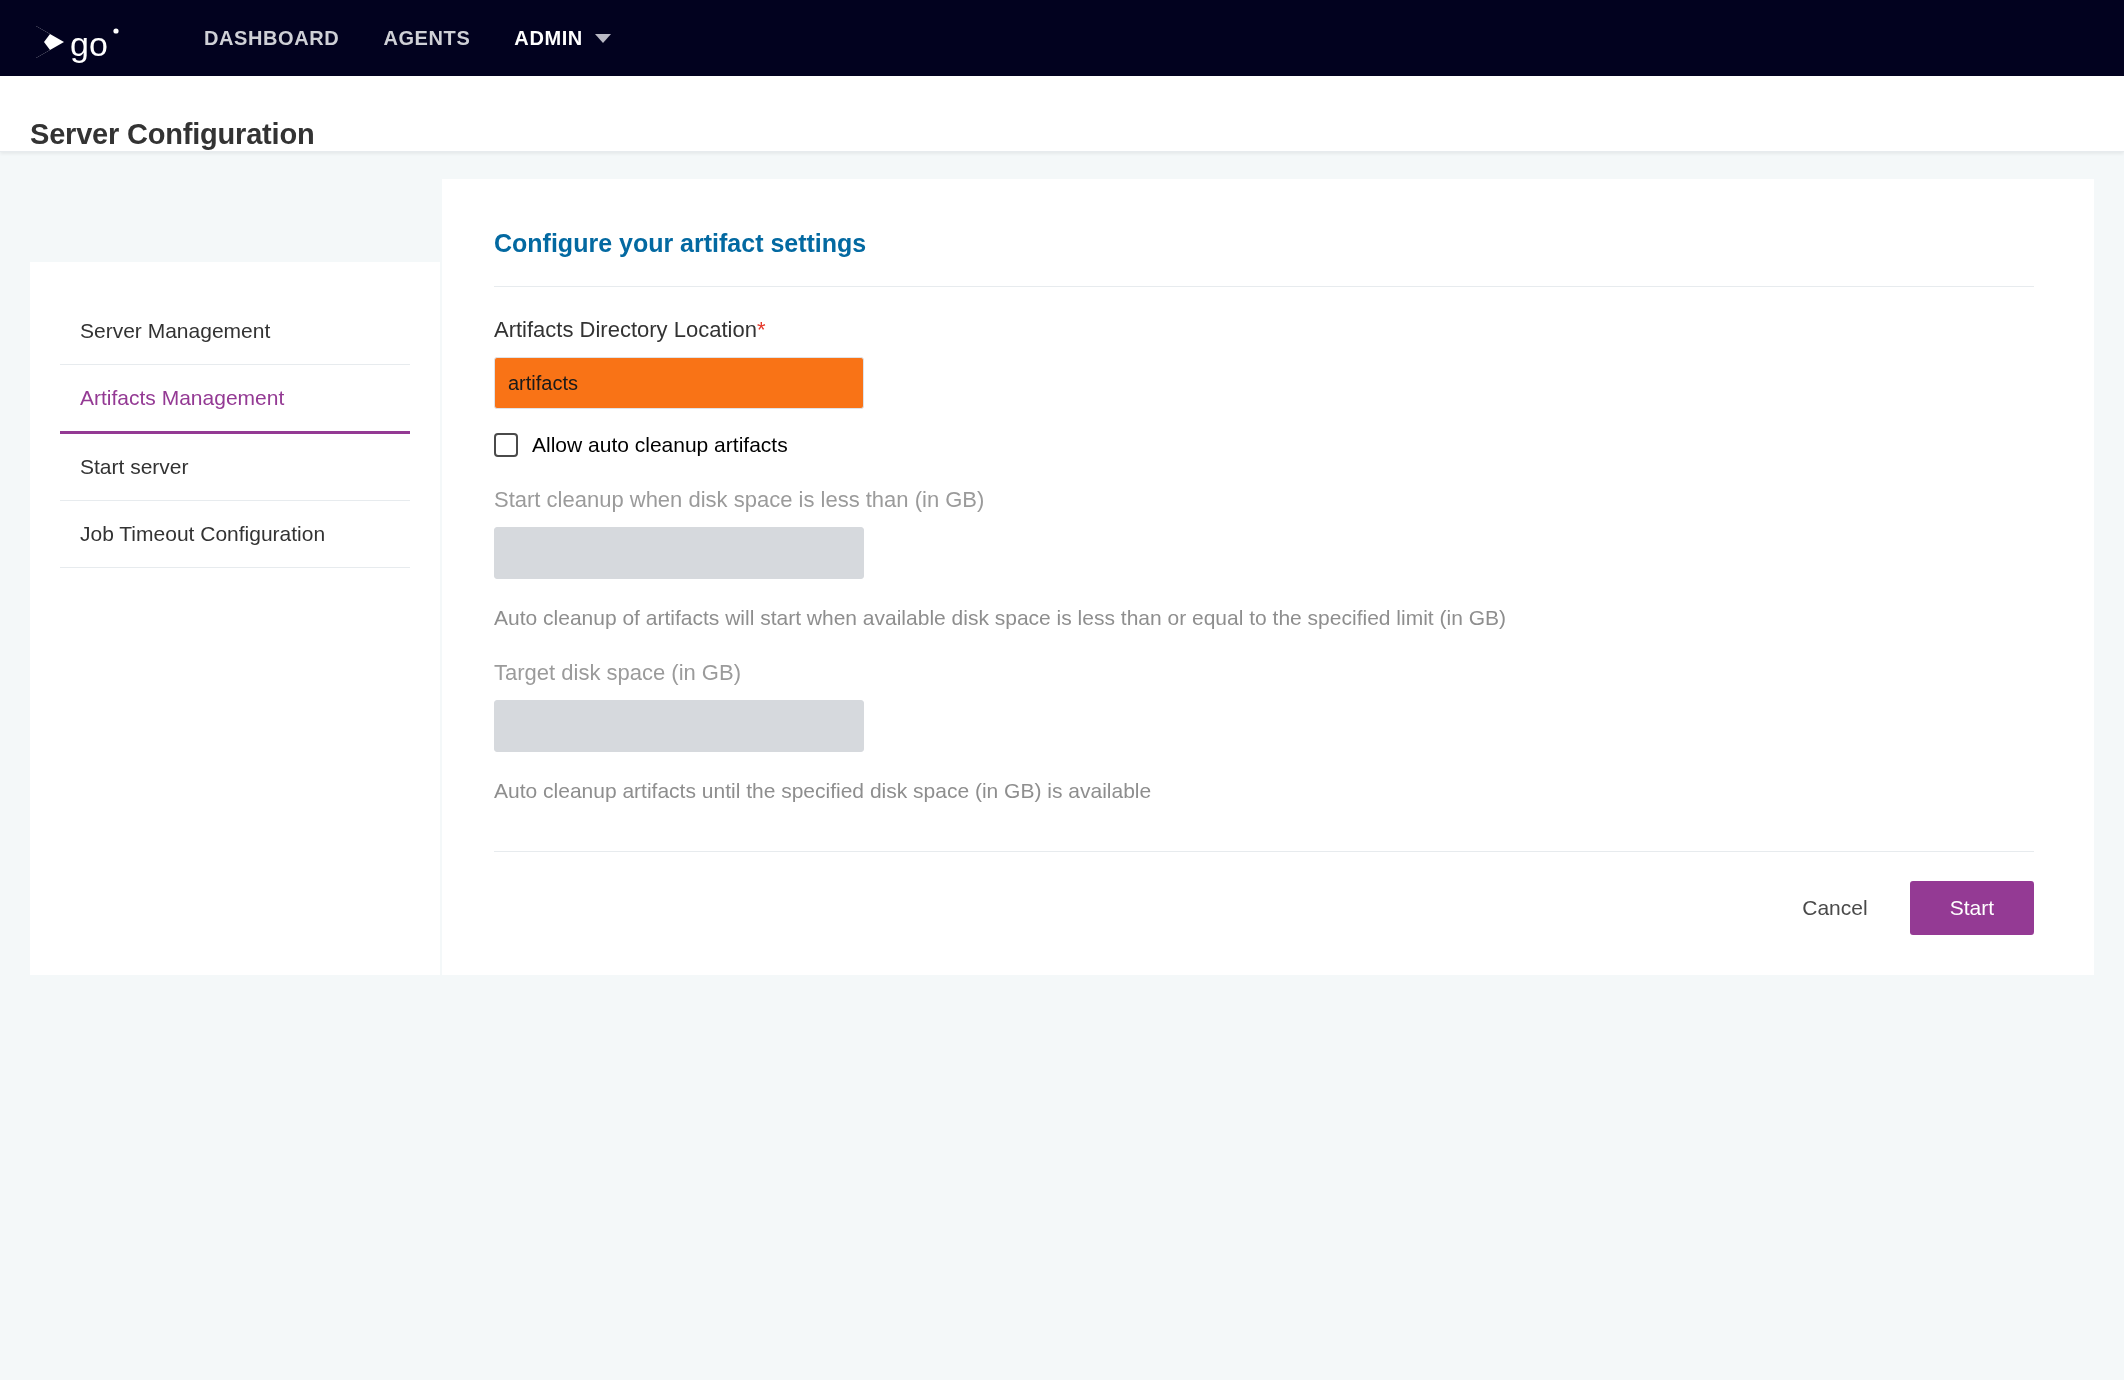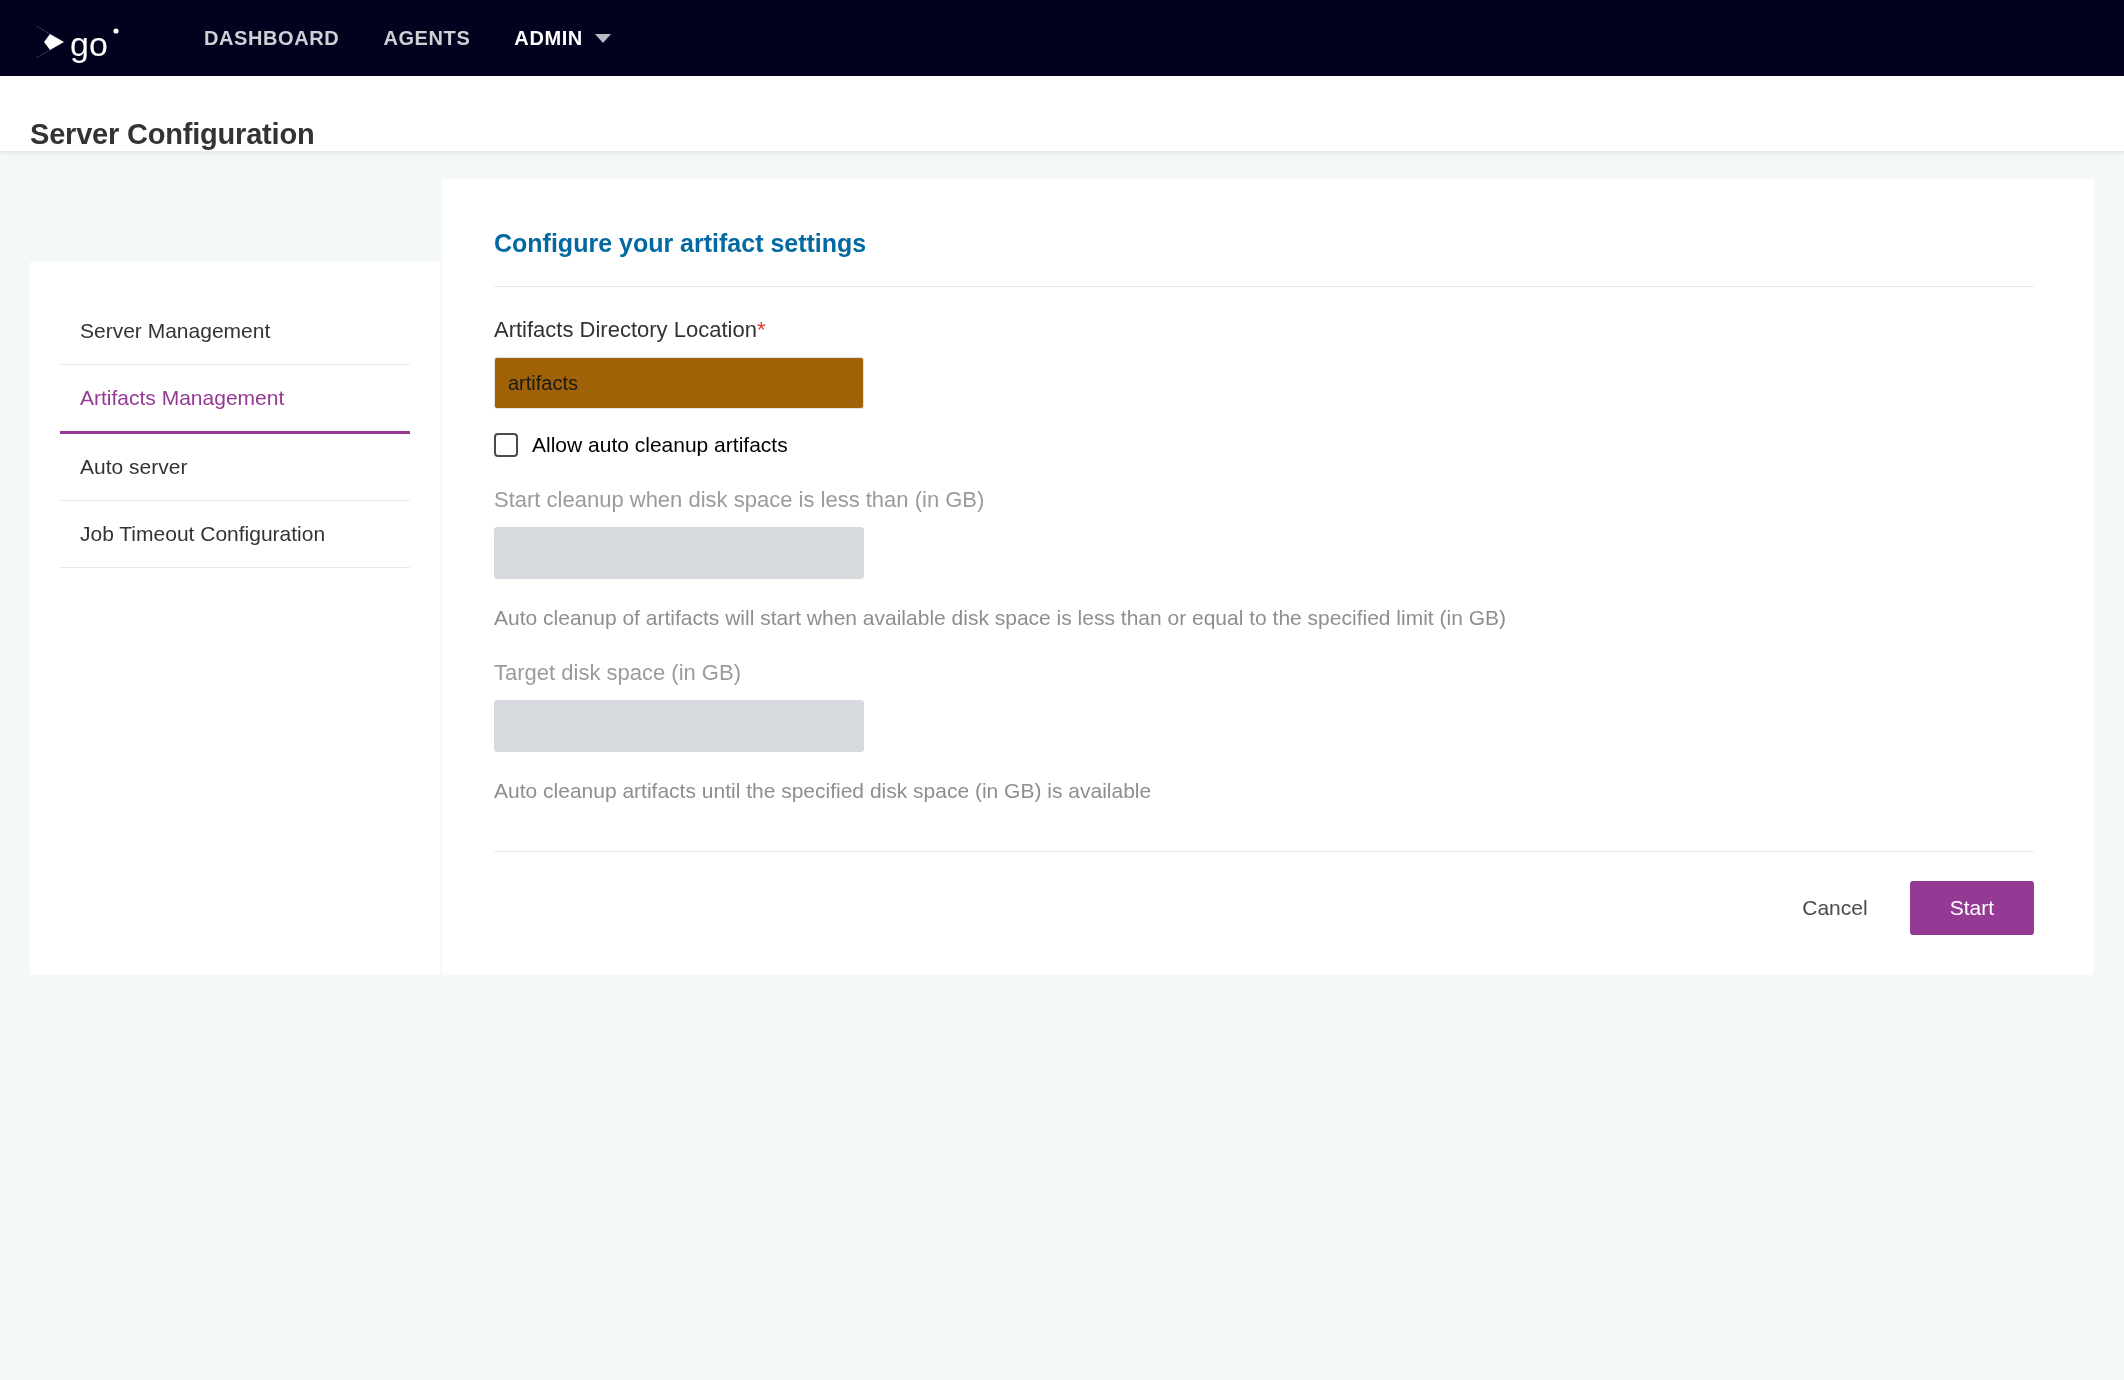--- a/index.html
+++ b/index.html
@@ -138,21 +138,21 @@
 
   .text-input {
     width: 370px;
     height: 52px;
     border: 1px solid #dfe3e8;
     border-radius: 3px;
     font-size: 20px;
     color: #1a1a1a;
     padding: 0 13px;
     font-family: "Liberation Sans", sans-serif;
-    background: #a16207;
+    background: #f97316;
   }
   .text-input.disabled {
     background: #d6d9dd;
     border-color: #d6d9dd;
     color: #6b6b6b;
   }
 
   .checkbox-row {
     display: flex;
     align-items: center;
@@ -243,21 +243,21 @@
 <div class="content">
 
   <div class="sidebar">
     <div class="side-item">
       <span>Server Management</span>
     </div>
     <div class="side-item active">
       <span>Artifacts Management</span>
     </div>
     <div class="side-item">
-      <span>Auto server</span>
+      <span>Start server</span>
     </div>
     <div class="side-item">
       <span>Job Timeout Configuration</span>
     </div>
   </div>
 
   <div class="panel">
     <div class="panel-title">Configure your artifact settings</div>
     <div class="hr"></div>
 

